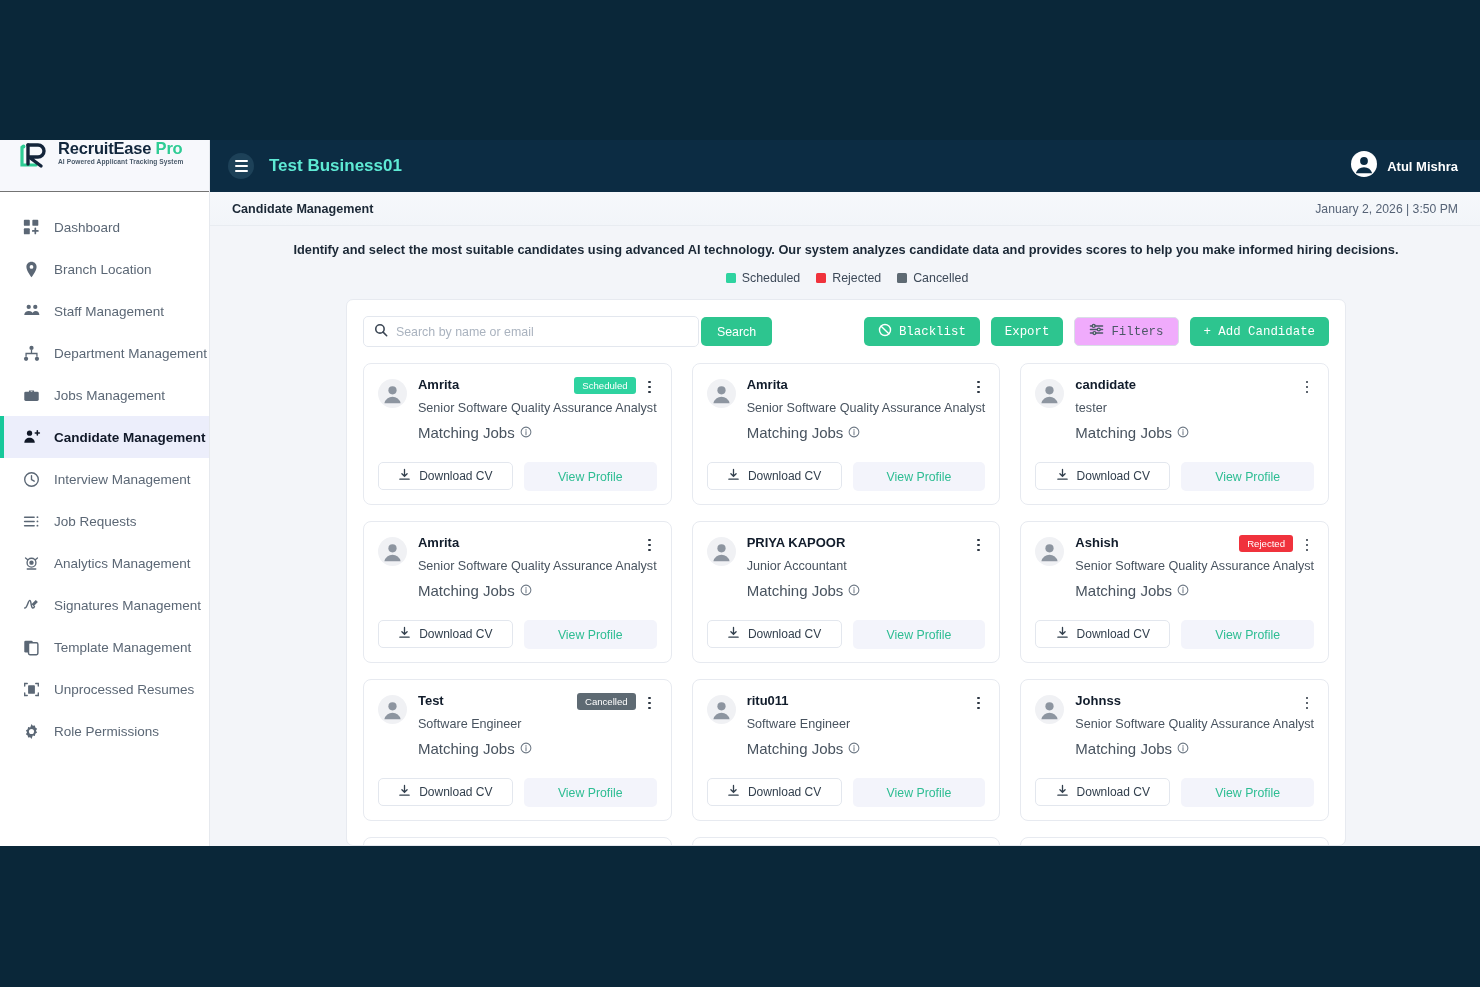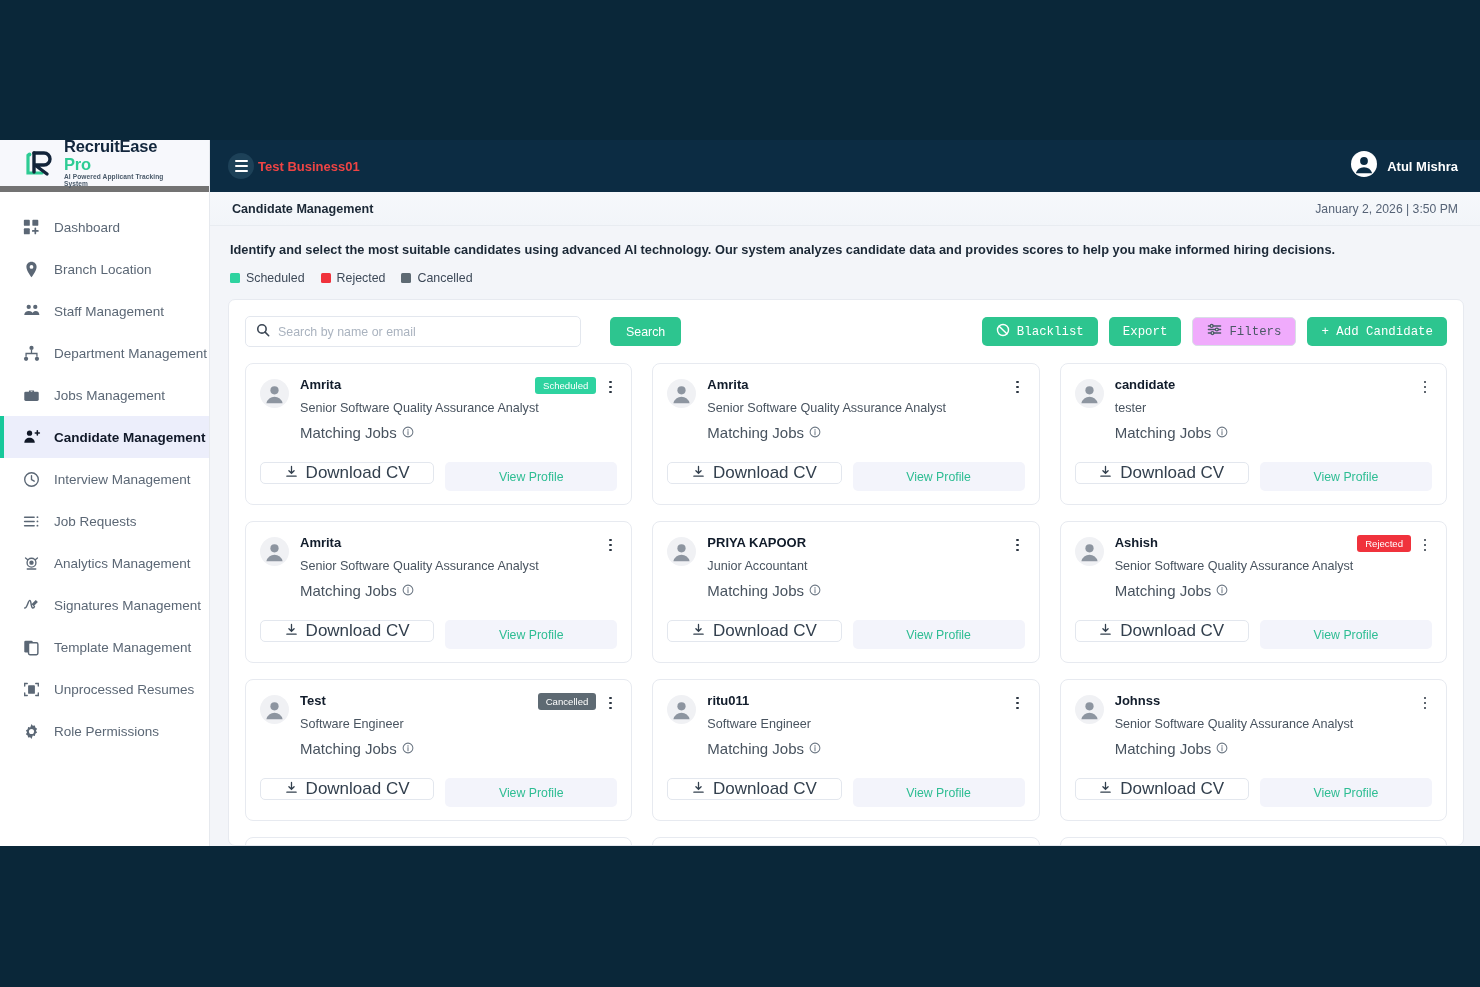--- a/index.html
+++ b/index.html
@@ -26,24 +26,24 @@
     background: #ffffff;
     border-right: 1px solid #e6e9ee;
     flex: 0 0 210px;
     display: flex;
     flex-direction: column;
   }
   #brand {
     height: 52px;
     background: #f7f8fc;
     display: flex;
-    align-items: center;
+    align-items: flex-start;
     gap: 8px;
-    padding: 0 22px;
-    border-bottom: 6px solid #737373;
+    padding: 0 16px;
+    border-bottom: 1px solid #737373;
   }
   #brand .logo-mark { flex: 0 0 34px; height: 30px; }
   .brand-text { line-height: 1.05; }
   .brand-title {
     font-size: 16.5px; font-weight: bold; color: #12263c;
     letter-spacing: -0.2px;
   }
   .brand-title .pro { color: #2ecc94; }
   .brand-sub {
     font-size: 6.6px; font-weight: bold; color: #4a5a6a;
@@ -82,22 +82,22 @@
     flex: 0 0 52px;
   }
   #hamburger {
     width: 26px; height: 26px; border-radius: 50%;
     background: #1d4158;
     display: flex; flex-direction: column; align-items: center; justify-content: center;
     gap: 3.5px; cursor: pointer;
   }
   #hamburger span { display: block; width: 13px; height: 1.8px; background: #ffffff; border-radius: 1px; }
   #biz-name {
-    color: #ef4444; font-size: 13px; font-weight: bold;
-    margin-left: 4px;
+    color: #5eead4; font-size: 17px; font-weight: bold;
+    margin-left: 15px;
   }
   #topbar-spacer { flex: 1; }
   #user-box { display: flex; align-items: center; gap: 10px; }
   #user-name { color: #ffffff; font-size: 13px; font-weight: bold; }
 
   #subhead {
     height: 34px;
     background: linear-gradient(180deg,#f6f8fb 0%,#f2f5f9 100%);
     border-bottom: 1px solid #e8ecf1;
     display: flex; align-items: center;
@@ -106,21 +106,21 @@
   }
   #page-title { font-size: 12.6px; font-weight: bold; color: #1b2836; }
   #subhead-spacer { flex: 1; }
   #datetime { font-size: 12.2px; color: #566376; }
 
   #content {
     flex: 1;
     background: #f3f5f9;
     padding: 14px 16px 0 18px;
     overflow: hidden;
-    display: flex; flex-direction: column;
+    display: flex; flex-direction: column; align-items: center;
   }
 
   #intro { font-size: 12.8px; font-weight: bold; color: #1b2836; padding: 2px 2px 0 2px; }
   #legend { display: flex; align-items: center; gap: 16px; margin-top: 14px; padding-left: 2px; }
   .legend-item { display: flex; align-items: center; gap: 6px; font-size: 12.4px; color: #3d4958; }
   .sw { width: 10px; height: 10px; border-radius: 1.5px; display: inline-block; }
 
   #panel {
     margin-top: 14px;
     background: #ffffff;
@@ -141,21 +141,21 @@
     padding: 0 10px;
   }
   #search-input {
     border: none; outline: none; flex: 1;
     font-size: 12.4px; color: #30404f;
     font-family: "Liberation Sans", sans-serif;
     background: transparent;
   }
   #search-input::placeholder { color: #aab3bf; }
   #search-btn {
-    margin-left: 29px;
+    margin-left: 2px;
     height: 29px; padding: 0 16px;
     background: #2dc58f; color: #fff;
     border: none; border-radius: 5px;
     font-size: 12.4px; font-family: "Liberation Sans", sans-serif;
     cursor: pointer;
   }
   #toolbar-spacer { flex: 1; }
   .tb-btn {
     height: 29px; padding: 0 14px;
     border-radius: 5px; border: none;
@@ -212,24 +212,24 @@
   .badge.cancelled { background: #5e6a73; }
   .kebab {
     width: 14px; height: 18px; flex: 0 0 14px;
     display: flex; flex-direction: column; align-items: center; justify-content: center;
     gap: 2.5px; cursor: pointer; margin-top: 1px;
   }
   .kebab i { width: 2.6px; height: 2.6px; background: #2b3541; border-radius: 50%; display: block; }
 
   .card-actions { margin-top: auto; display: flex; gap: 11px; }
   .btn-dl {
-    flex: 1; height: 22px;
+    flex: 1; height: 28px;
     border: 1px solid #e3e7ee; border-radius: 5px; background: #fff;
     display: flex; align-items: center; justify-content: center; gap: 8px;
-    font-size: 17px; color: #33404e; cursor: pointer;
+    font-size: 12px; color: #33404e; cursor: pointer;
     font-family: "Liberation Sans", sans-serif;
   }
   .btn-vp {
     flex: 1; height: 29px;
     border: none; border-radius: 5px;
     background: #f3f4fb; color: #2ebd93;
     font-size: 12.3px; cursor: pointer;
     font-family: "Liberation Sans", sans-serif;
   }
   .card.partial { height: 18px; overflow: hidden; padding: 0; }

